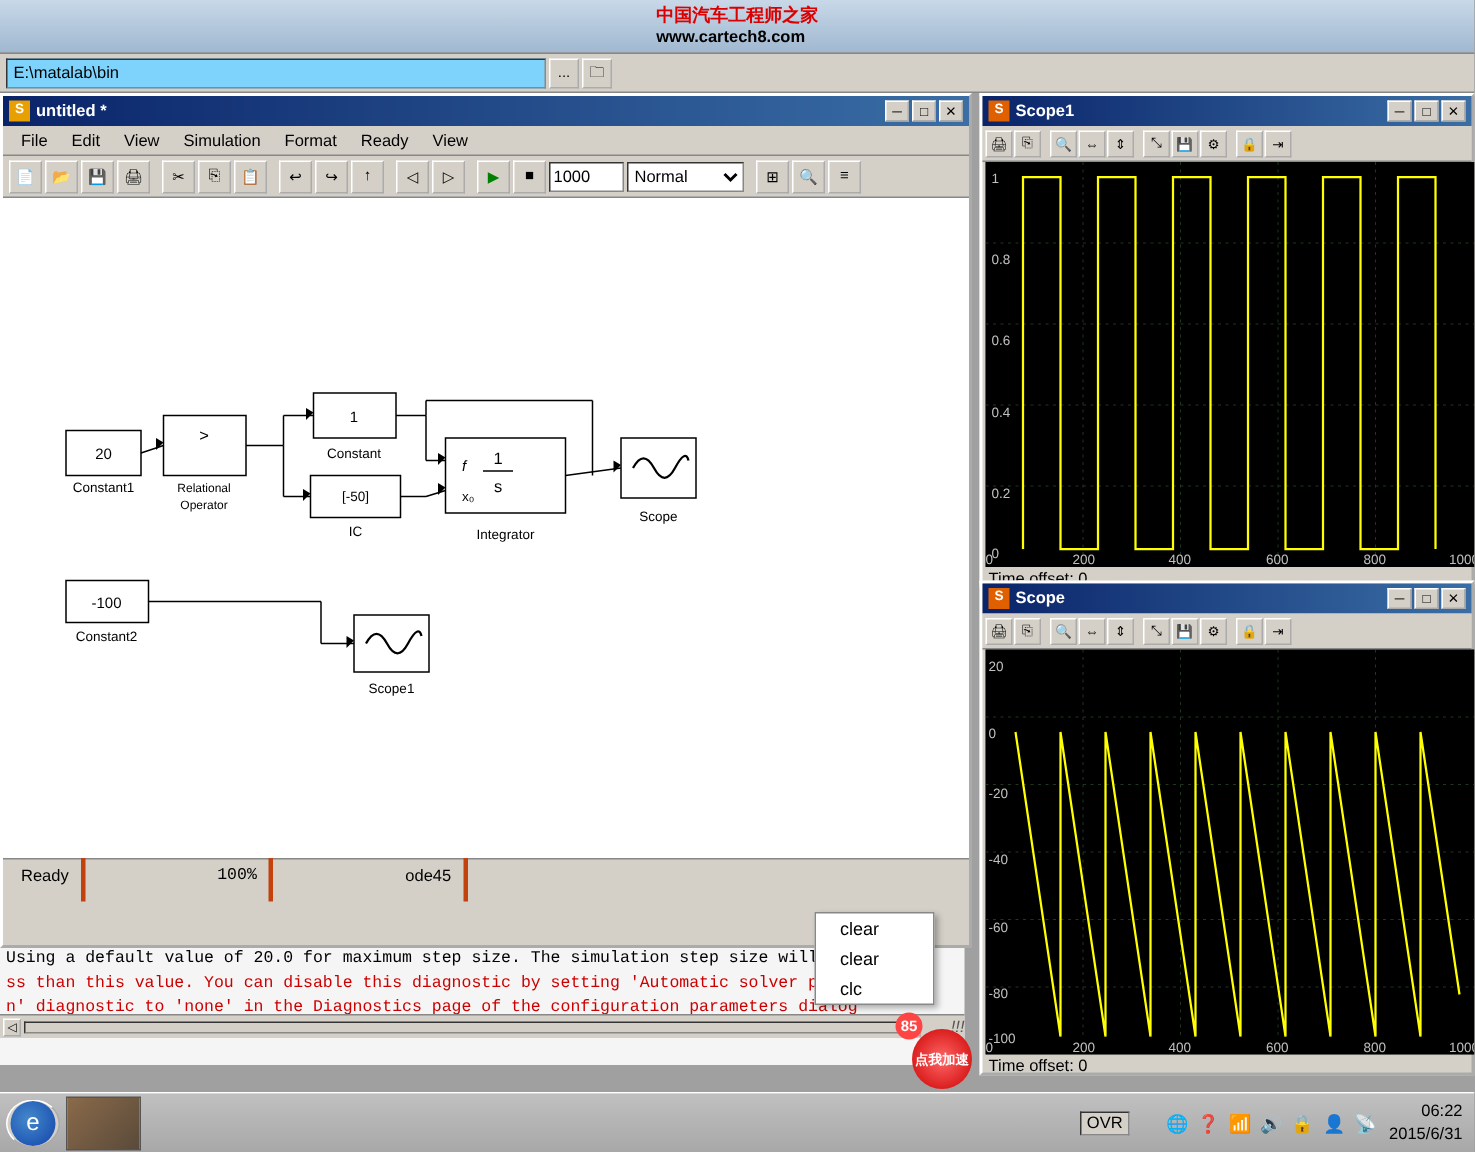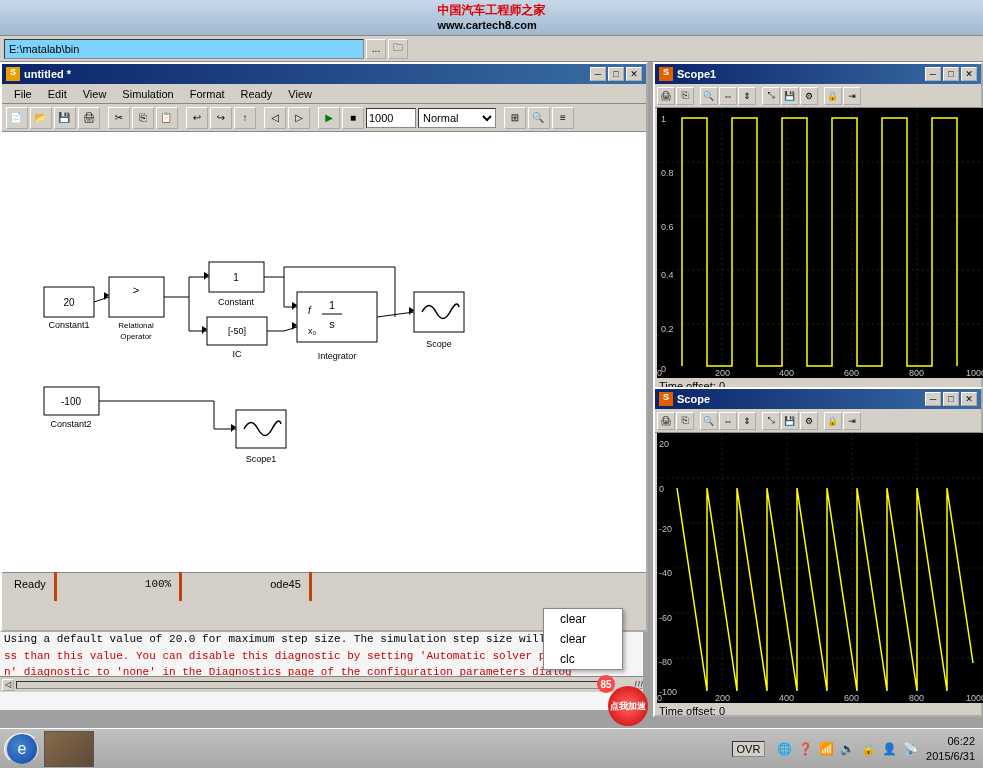--- a/index.html
+++ b/index.html
@@ -306,21 +306,21 @@
       text-align: right;
       font-size: 11px;
       line-height: 1.3;
       padding-right: 4px;
     }
     .taskbar-ovr {
       background: #d4d0c8;
       border: 1px inset #888;
       padding: 1px 4px;
       font-size: 11px;
-      margin-right: 4px;
+      margin-right: 16px;
     }
 
     
     .ad-circle {
       position: absolute;
       right: 335px;
       bottom: 42px;
       width: 40px;
       height: 40px;
       border-radius: 50%;

